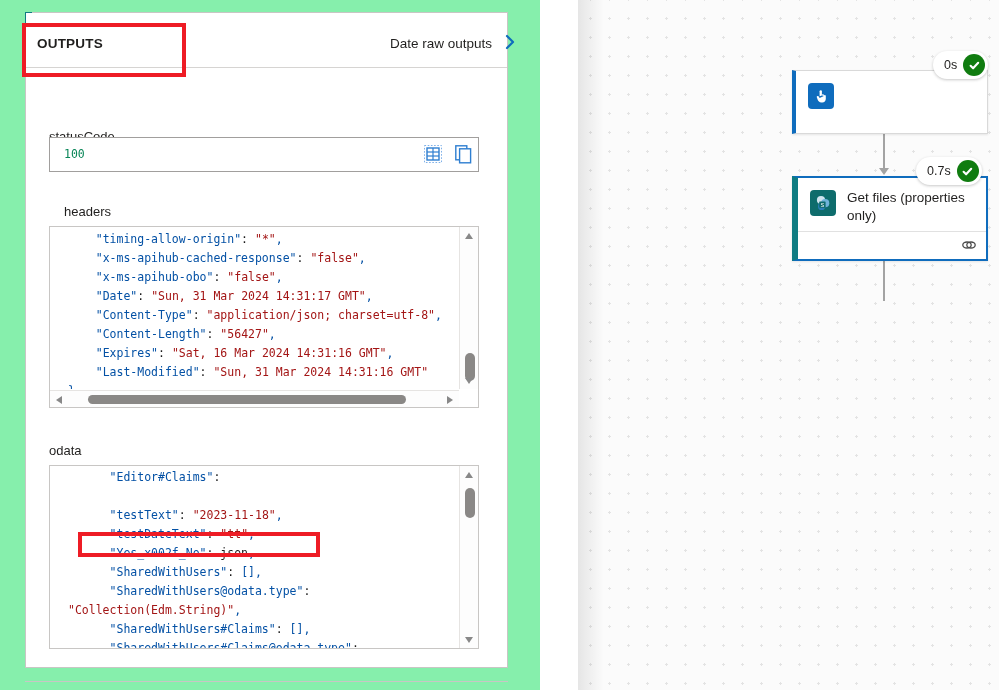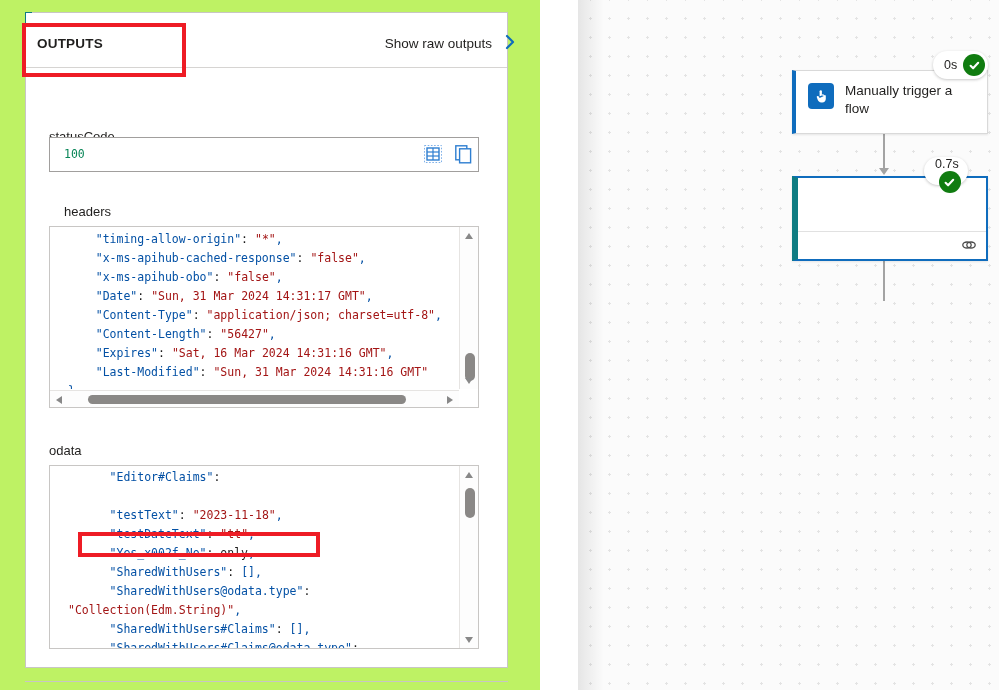--- a/index.html
+++ b/index.html
@@ -6,21 +6,21 @@
   body{
     width:999px;height:690px;overflow:hidden;position:relative;
     background:#ffffff;
     font-family:"Liberation Sans", sans-serif;
     -webkit-font-smoothing:antialiased;
   }
 
   
   #left-panel{
     position:absolute;left:0;top:0;width:540px;height:690px;
-    background:#bef264;overflow:hidden;
+    background:#86efac;overflow:hidden;
   }
   #outputs-card{
     position:absolute;left:25px;top:12px;width:483px;height:656px;
     background:#ffffff;border:1px solid #c8c6c4;box-sizing:border-box;
   }
   #card-accent{
     position:absolute;left:25px;top:12px;width:7px;height:13px;
     background:#0f7c82;
   }
   #card-header{
@@ -184,21 +184,21 @@
   }
   #link-icon{position:absolute;right:9px;top:6px;width:16px;height:14px;cursor:pointer;}
 
   
   .badge{
     position:absolute;height:28px;border-radius:14px;background:#ffffff;
     box-shadow:0 1px 3px rgba(0,0,0,.22);
     display:flex;align-items:center;padding:0 3px 0 11px;
   }
   #badge-trigger{left:355px;top:51px;}
-  #badge-getfiles{left:346px;top:157px;flex-direction:column;}
+  #badge-getfiles{left:338px;top:157px;}
   .badge-text{font-size:12.5px;color:#201f1e;margin-right:6px;text-align:center;}
   .badge-check{
     width:22px;height:22px;border-radius:50%;background:#107c10;
     display:flex;align-items:center;justify-content:center;flex:0 0 auto;
   }
 
   
   .conn{position:absolute;width:1.5px;background:#a3a3a3;}
   #conn1{left:305px;top:134px;height:36px;}
   #conn2{left:305px;top:261px;height:40px;}
@@ -212,21 +212,21 @@
 </head>
 <body>
 
 <div id="left-panel">
 
   <div id="outputs-card"></div>
   <div id="card-accent"></div>
 
   <div id="card-header"></div>
   <div id="outputs-title">OUTPUTS</div>
-  <div id="show-raw">Show raw outputs</div>
+  <div id="show-raw">Date raw outputs</div>
   <div id="raw-chevron">
     <svg width="14" height="18" viewBox="0 0 14 18">
       <path d="M3 3 L9 9 L3 15" fill="none" stroke="#0f6cbd" stroke-width="2.2" stroke-linecap="round" stroke-linejoin="round"></path>
     </svg>
   </div>
 
   <div class="field-label" id="label-statuscode">statusCode</div>
   <div id="statuscode-box"></div>
   <div id="statuscode-value">100</div>
   <div id="table-icon">
@@ -278,21 +278,21 @@
     </div>
   </div>
 
   <div class="field-label" id="label-body">odata</div>
   <div class="code-block" id="body-block">
     <div class="code-area">
       <pre class="code-lines" id="body-lines"><span class="p">      </span><span class="k">"Editor#Claims"</span><span class="p">:</span><span class="p">
 
       </span><span class="k">"testText"</span><span class="p">:</span><span class="p"> </span><span class="s">"2023-11-18"</span><span class="b">,</span><span class="p">
       </span><span class="k">"testDateText"</span><span class="p">:</span><span class="p"> </span><span class="s">"tt"</span><span class="b">,</span><span class="p">
-      </span><span class="k">"Yes_x002f_No"</span><span class="p">:</span><span class="p"> only</span><span class="b">,</span><span class="p">
+      </span><span class="k">"Yes_x002f_No"</span><span class="p">:</span><span class="p"> json</span><span class="b">,</span><span class="p">
       </span><span class="k">"SharedWithUsers"</span><span class="p">:</span><span class="p"> </span><span class="b">[</span><span class="b">]</span><span class="b">,</span><span class="p">
       </span><span class="k">"SharedWithUsers@odata.type"</span><span class="p">:</span><span class="p">
 </span><span class="s">"Collection(Edm.String)"</span><span class="b">,</span><span class="p">
       </span><span class="k">"SharedWithUsers#Claims"</span><span class="p">:</span><span class="p"> </span><span class="b">[</span><span class="b">]</span><span class="b">,</span><span class="p">
       </span><span class="k">"SharedWithUsers#Claims@odata.type"</span><span class="p">:</span></pre>
     </div>
     <div class="vscroll">
       <div class="vs-up">
           <span class="arrow-up"></span>
         </div>
@@ -321,33 +321,44 @@
 
   <div class="node" id="node-trigger">
     <div class="node-main">
       <div class="node-icon icon-trigger">
         <svg width="16" height="16" viewBox="0 0 16 16">
           <path d="M6.6 8.2V3.3a1.15 1.15 0 0 1 2.3 0v4.2" fill="#ffffff"></path>
           <path d="M8.9 7.2c0-.6.4-1 1-1s1 .4 1 1v1.1" fill="#ffffff"></path>
           <path d="M10.9 7.9c0-.55.4-.95.95-.95s.95.4.95.95v3.1c0 2-1.5 3.4-3.5 3.4h-1c-1.9 0-3.1-1.1-3.6-2.6l-.9-2.5c-.2-.6.1-1.1.7-1.3.5-.2 1 0 1.3.5l.8 1.4" fill="#ffffff"></path>
         </svg>
       </div>
-      <div class="node-title">Manually trigger a flow</div>
     </div>
   </div>
   <div class="badge" id="badge-trigger">
     <span class="badge-text">0s</span>
     <span class="badge-check">
       <svg width="13" height="13" viewBox="0 0 13 13">
         <path d="M2.6 6.8 L5.1 9.3 L10.2 3.8" fill="none" stroke="#ffffff" stroke-width="2.1" stroke-linecap="round" stroke-linejoin="round"></path>
       </svg>
     </span>
   </div>
 
   <div class="node" id="node-getfiles">
+    <div class="node-main">
+      <div class="node-icon icon-sp">
+        <svg width="18" height="18" viewBox="0 0 18 18">
+          <circle cx="7" cy="6" r="4.1" fill="#cfe3ee"></circle>
+          <circle cx="11.2" cy="9.2" r="4.1" fill="#6fb3d9"></circle>
+          <circle cx="7.6" cy="12.4" r="3.6" fill="#2a7fb8"></circle>
+          <rect x="5.2" y="7.4" width="6.4" height="6.4" rx="0.7" fill="#0e6c6c"></rect>
+          <text x="8.4" y="12.5" font-size="5.6" fill="#ffffff" text-anchor="middle" font-family="'Liberation Sans',sans-serif">S</text>
+        </svg>
+      </div>
+      <div class="node-title">Get files (properties only)</div>
+    </div>
     <div id="getfiles-footer">
       <div id="link-icon">
         <svg width="16" height="14" viewBox="0 0 16 14">
           <ellipse cx="6" cy="7" rx="4.2" ry="3" fill="none" stroke="#4b4b4b" stroke-width="1.3"></ellipse>
           <ellipse cx="10" cy="7" rx="4.2" ry="3" fill="none" stroke="#4b4b4b" stroke-width="1.3"></ellipse>
         </svg>
       </div>
     </div>
   </div>
   <div class="badge" id="badge-getfiles">

